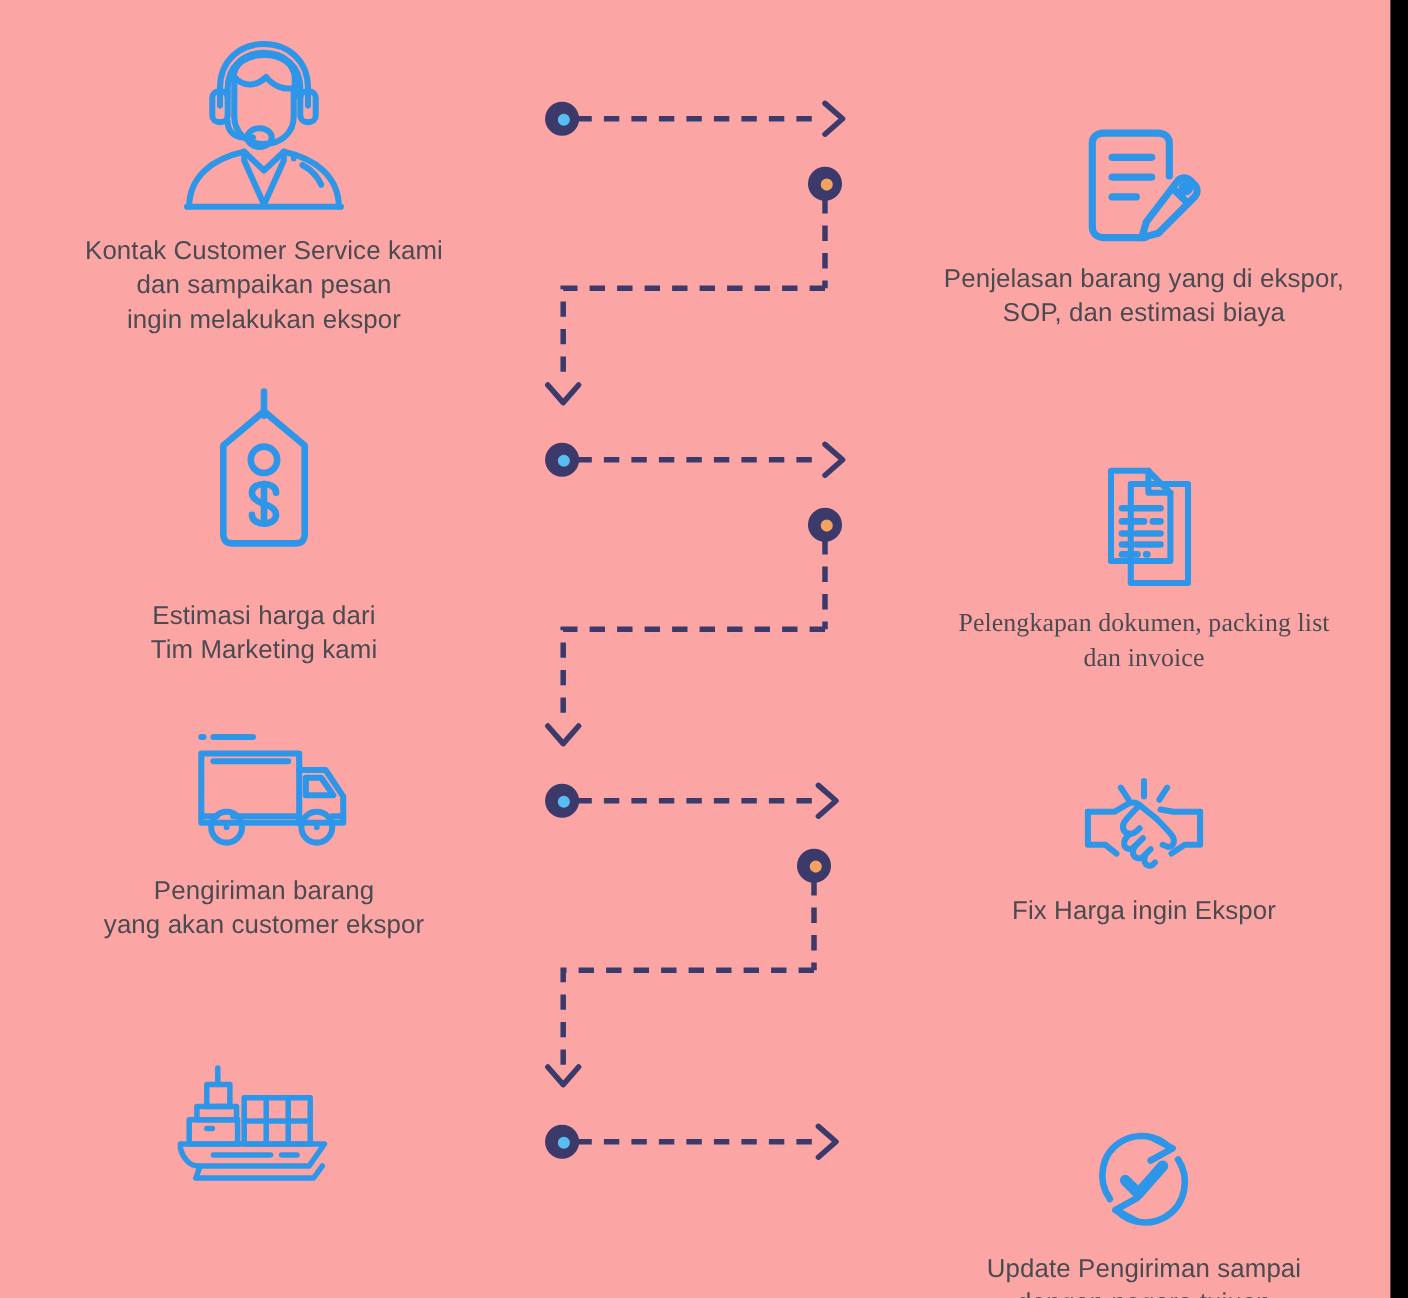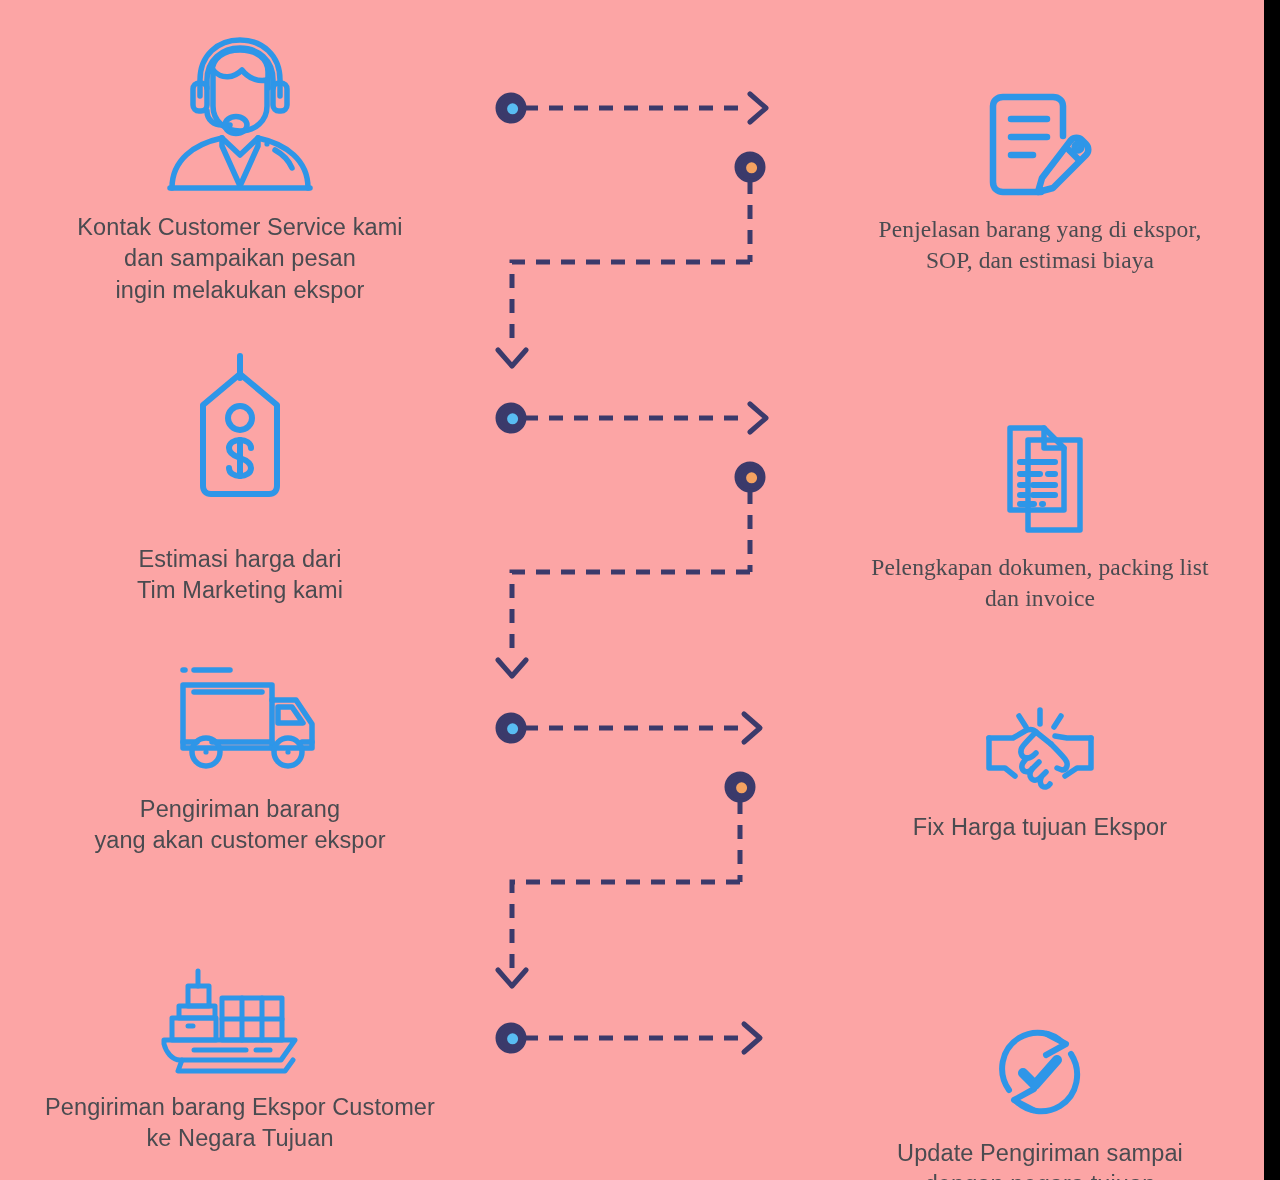--- a/index.html
+++ b/index.html
@@ -44,21 +44,21 @@
 
   
   .col-left  { left: 0;    width: 480px; }
   .col-right { left: 800px; width: 480px; }
 
   .row1 { top: 28px; }
   .row2 { top: 352px; gap: 28px; }
   .row3 { top: 660px; }
   .row4 { top: 968px; }
 
-  .r1-right { top: 92px; font-family: Liberation Serif, serif; }
+  .r1-right { top: 116px; }
   .r2-right { top: 424px; font-family: Liberation Serif, serif; }
   .r3-right { top: 706px; }
   .r4-right { top: 1024px; }
 
   
   .connectors {
     position: absolute;
     left: 0;
     top: 0;
     width: 1280px;
@@ -199,22 +199,20 @@
         <rect x="62" y="30" width="60" height="42"></rect>
         <line x1="62" y1="51" x2="122" y2="51"></line>
         <line x1="82" y1="30" x2="82" y2="72"></line>
         <line x1="102" y1="30" x2="102" y2="72"></line>
         <path d="M4 72 H135 L121 92 H20 C12 92 6 84 4 76 Z"></path>
         <path d="M22 92 L18 103 H125 L133 92"></path>
         <line x1="34" y1="82" x2="86" y2="82"></line>
         <line x1="96" y1="82" x2="110" y2="82"></line>
       </svg>
     </span>
-    <div class="step-label">Pengiriman barang Ekspor Customer
-ke Negara Tujuan</div>
   </div>
 
   <div class="step col-right r1-right">
     <span class="step-icon">
       <svg width="110" height="108" viewBox="0 0 110 108" fill="none" xmlns="http://www.w3.org/2000/svg" stroke="#2e96e8" stroke-width="6.5" stroke-linecap="round" stroke-linejoin="round">
         <path d="M56 100 H18 C12 100 8 96 8 90 V14 C8 9 12 5 18 5 H68 C74 5 78 9 78 14 V44"></path>
         <line x1="26" y1="27" x2="62" y2="27"></line>
         <line x1="26" y1="45" x2="62" y2="45"></line>
         <line x1="26" y1="63" x2="48" y2="63"></line>
         <path d="M86 48 C89 45 94 45 97 48 L101 52 C104 55 104 60 101 63 L68 96 L53 100 L57 86 Z"></path>
@@ -260,21 +258,21 @@
         <path d="M4 32 V62 H20 L30 70"></path>
         <path d="M106 32 H82 L70 30"></path>
         <path d="M106 32 V62 H92 L80 70"></path>
         <path d="M51 26 C48 29 42 35 38 40 C34 45 36 51 41 52 C45 53 48 50 51 47"></path>
         <path d="M42 52 C39 55 36 58 37 62 C38 66 43 67 46 64 L54 56"></path>
         <path d="M47 63 C45 66 44 69 46 72 C48 75 52 75 55 72 L61 66"></path>
         <path d="M56 72 C55 75 55 78 57 80 C60 82 63 81 65 78"></path>
         <path d="M66 38 C70 42 76 48 80 53 C84 58 82 64 77 64 L72 62"></path>
       </svg>
     </span>
-    <div class="step-label">Fix Harga tujuan Ekspor</div>
+    <div class="step-label">Fix Harga ingin Ekspor</div>
   </div>
 
   <div class="step col-right r4-right">
     <span class="step-icon">
       <svg width="106" height="100" viewBox="0 0 106 100" fill="none" xmlns="http://www.w3.org/2000/svg" stroke="#2e96e8" stroke-width="6" stroke-linecap="round" stroke-linejoin="round">
         <path d="M22 66 C10 49 14 25 32 14 C47 5 65 8 76 19"></path>
         <path d="M84 30 C95 47 91 71 73 82 C58 91 40 88 29 77"></path>
         <polyline points="60 10 79 20 59 31" fill="none"></polyline>
         <polyline points="46 86 27 76 47 65" fill="none"></polyline>
         <polyline points="36 49 48 61 70 36" stroke-width="10" stroke-linecap="round" stroke-linejoin="round"></polyline>

